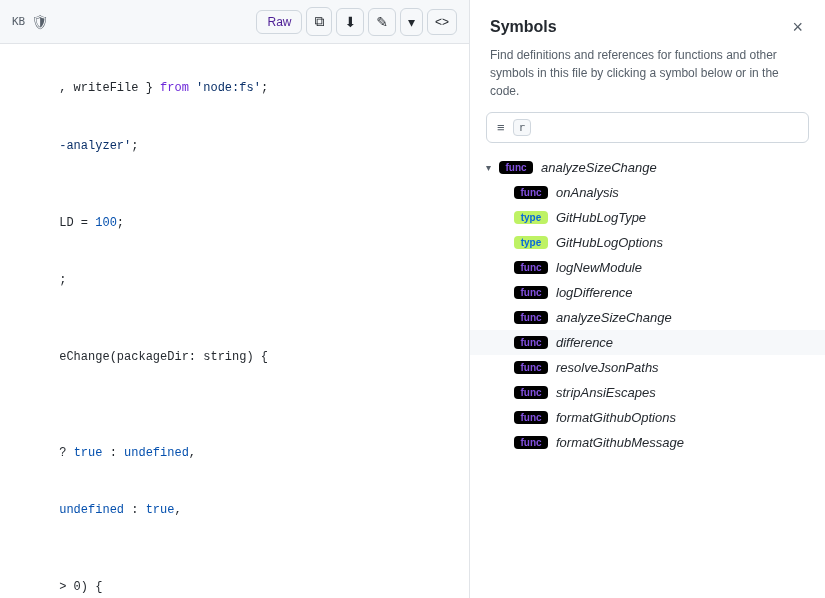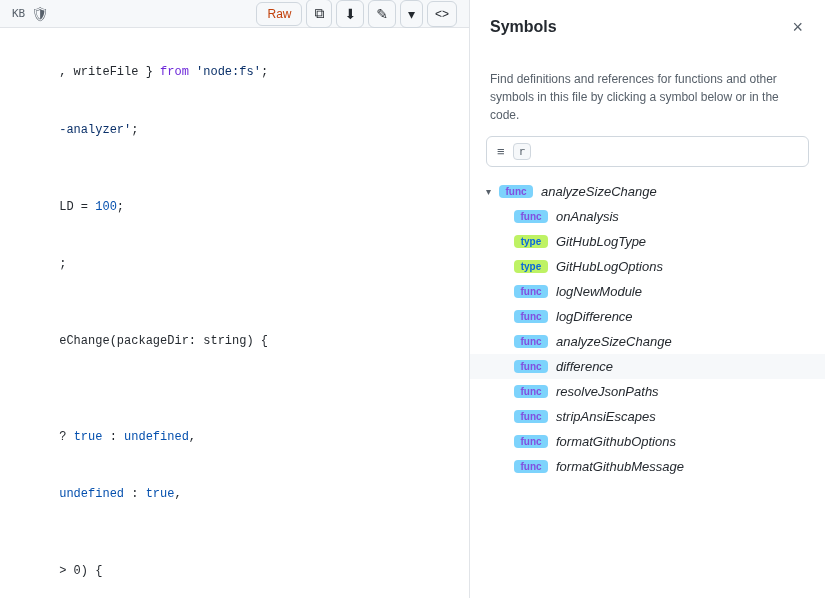--- a/index.html
+++ b/index.html
@@ -21,21 +21,21 @@
       background: #fff;
       overflow: hidden;
     }
 
     .code-toolbar {
       display: flex;
       align-items: center;
       padding: 6px 12px;
       border-bottom: 1px solid #e1e4e8;
       gap: 6px;
-      height: 28px;
+      height: 44px;
       background: #f6f8fa;
     }
 
     .toolbar-left {
       display: flex;
       align-items: center;
       gap: 6px;
       flex: 1;
     }
 
@@ -58,21 +58,21 @@
 
     .toolbar-btn {
       display: flex;
       align-items: center;
       justify-content: center;
       background: none;
       border: 1px solid #d0d7de;
       border-radius: 6px;
       padding: 4px 10px;
       cursor: pointer;
-      color: #c2410c;
+      color: #4c1d95;
       font-size: 12px;
       gap: 4px;
     }
 
     .toolbar-icon-btn {
       display: flex;
       align-items: center;
       justify-content: center;
       background: none;
       border: 1px solid #d0d7de;
@@ -144,21 +144,20 @@
       display: flex;
       align-items: center;
       justify-content: center;
     }
 
     .symbols-description {
       padding: 0 20px 12px;
       font-size: 12px;
       color: #57606a;
       line-height: 1.5;
-      margin-top: 24px;
     }
 
     .filter-container {
       padding: 0 16px 12px;
     }
 
     .filter-input-wrapper {
       display: flex;
       align-items: center;
       border: 1px solid #d0d7de;
@@ -221,21 +220,21 @@
       align-items: center;
       justify-content: center;
       font-size: 10px;
       font-weight: 600;
       border-radius: 4px;
       padding: 1px 5px;
       min-width: 34px;
     }
 
     .badge-func {
-      background: #7dd3fc;
+      background: #000000;
       color: #8250df;
     }
 
     .badge-type {
       background: #bef264;
       color: #0969da;
     }
 
     .symbol-name {
       font-size: 13px;

